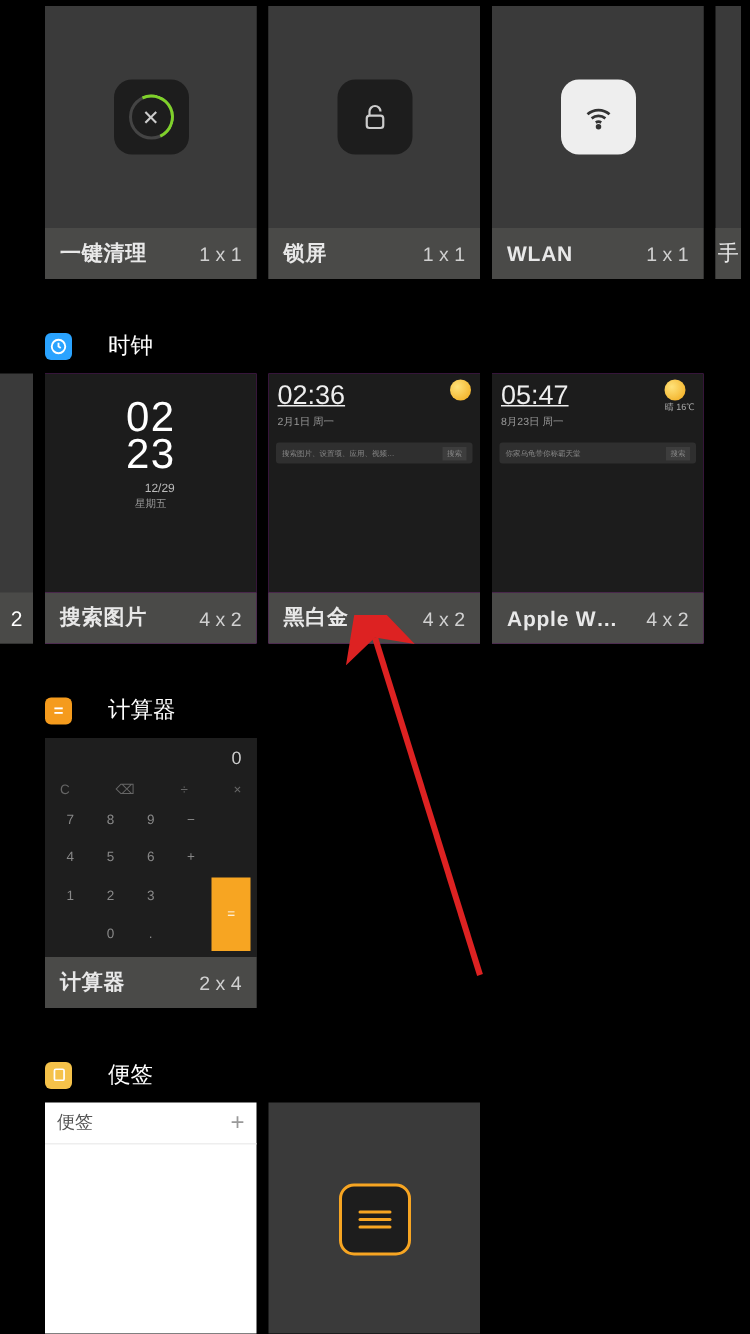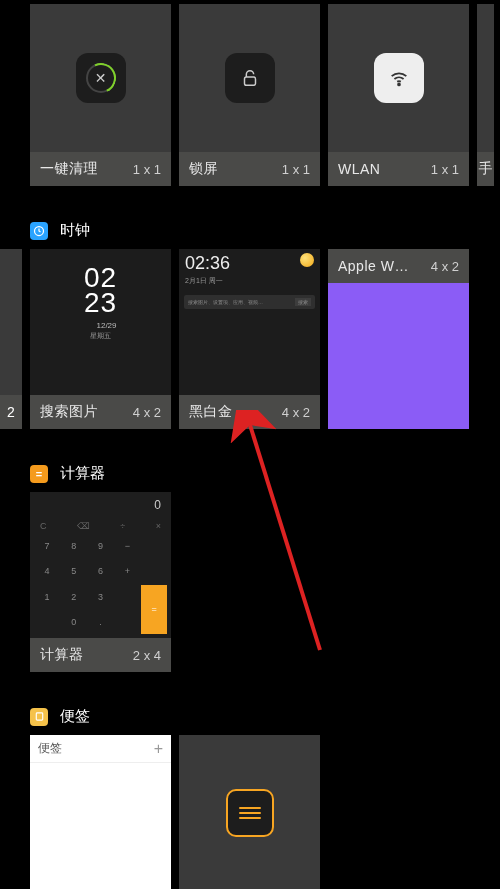--- a/index.html
+++ b/index.html
@@ -5,48 +5,48 @@
   * { margin: 0; padding: 0; box-sizing: border-box; font-family: -apple-system, "Helvetica Neue", Arial, sans-serif; }
   body { background: #000; width: 500px; height: 889px; overflow: hidden; color: #fff; position: relative; }
   .canvas { width: 500px; height: 889px; position: relative; }
 
   
   .row-toggles { position: absolute; top: 4px; left: 30px; display: flex; gap: 8px; }
   .widget-card { width: 141px; background: #3a3a3a; display: flex; flex-direction: column; }
   .widget-preview { width: 141px; height: 148px; background: #3a3a3a; display: flex; align-items: center; justify-content: center; }
   .toggle-tile { width: 50px; height: 50px; border-radius: 12px; background: #1d1d1d; display: flex; align-items: center; justify-content: center; }
   .widget-label-bar { height: 34px; background: #4a4a48; display: flex; align-items: center; justify-content: space-between; padding: 0 10px; font-size: 14px; color: #e8e8e8; }
-  .widget-name { font-size: 14px; letter-spacing: 0.5px; }
+  .widget-name { font-size: 14px; letter-spacing: 0.5px; font-weight: bold; }
   .widget-size { font-size: 13px; color: #d0d0d0; }
 
   .partial-card { width: 17px; height: 182px; background: #3a3a3a; display:flex; flex-direction:column; justify-content:flex-end;}
   .partial-label { height:34px; background:#4a4a48; display:flex; align-items:center; justify-content:center; font-size:14px; color:#e8e8e8;}
 
   
   .ring { width: 30px; height: 30px; border-radius: 50%; border: 2px solid #444; position: relative; display:flex; align-items:center; justify-content:center;}
   .ring-arc { position:absolute; inset:-2px; border-radius:50%; border:2px solid transparent; border-top-color:#7fd12a; border-right-color:#7fd12a; transform: rotate(20deg);}
   .x-mark { font-size: 14px; color: #ccc; font-weight: 300; }
 
   
-  .section-hdr { position: absolute; left: 30px; display: flex; align-items: center; gap: 12px; font-size: 15px; color:#fff; }
+  .section-hdr { position: absolute; left: 30px; display: flex; align-items: center; gap: 24px; font-size: 15px; color:#fff; }
   .sec-icon { width: 18px; height: 18px; border-radius: 4px; display:flex; align-items:center; justify-content:center; font-size:11px; }
 
   
   .row-clock { position:absolute; top:249px; left:0; display:flex; gap:8px; }
   .clock-left-sliver { width:22px; height:180px; background:#3a3a3a; display:flex; flex-direction:column; justify-content:flex-end; }
   .clock-left-sliver .lbl { height:34px; background:#4a4a48; display:flex; align-items:center; justify-content:center; font-size:14px;}
-  .clock-card { width:141px; height:180px; background:#8b5cf6; display:flex; flex-direction:column; }
+  .clock-card { width:141px; height:180px; background:#a21caf; display:flex; flex-direction:column; }
   .clock-preview { flex:1; background:#1c1c1c; position:relative; overflow:hidden; }
 
   .geom-time { position:absolute; top:16px; left:0; right:0; text-align:center; font-weight:200; font-size:28px; line-height:0.9; color:#fff; letter-spacing:1px;}
   .geom-date { position:absolute; top:72px; left:12px; right:0; text-align:center; font-size:8px; color:#bbb;}
   .geom-day  { position:absolute; top:82px; left:0; right:0; text-align:center; font-size:7px; color:#999;}
 
   .bw-top { height:38px; display:flex; align-items:flex-start; padding:4px 6px 0; justify-content:space-between;}
-  .bw-time { font-size:18px; font-weight:300; color:#eee; }
+  .bw-time { font-size:18px; font-weight:300; color:#eee;text-decoration:underline; }
   .bw-date { font-size:7px; color:#999; margin-top:2px;}
   .sun { width:14px; height:14px; border-radius:50%; background: radial-gradient(circle at 35% 35%, #ffe27a, #f0a818);} 
   .bw-search { margin: 8px 5px 0; height:14px; background:#2f2f2f; border-radius:2px; display:flex; align-items:center; padding:0 4px; justify-content:space-between;}
   .bw-search-text { font-size:5px; color:#888;}
   .bw-search-btn  { font-size:5px; color:#888; background:#3d3d3d; padding:1px 3px;}
   .temp { font-size:6px; color:#aaa; text-align:right;}
 
   
   .row-calc { position:absolute; top:492px; left:30px; }
   .calc-card { width:141px; height:180px; background:#3a3a3a; display:flex; flex-direction:column;}
@@ -172,20 +172,36 @@
           <span class="bw-search-btn">搜索</span>
         </div>
       </div>
       <div class="widget-label-bar">
         <span class="widget-name">黑白金</span>
         <span class="widget-size">4 x 2</span>
       </div>
     </div>
 
     <div class="clock-card">
+      <div class="clock-preview">
+        <div class="bw-top">
+          <div>
+            <div class="bw-time">05:47</div>
+            <div class="bw-date">8月23日 周一</div>
+          </div>
+          <div>
+            <div class="sun"></div>
+            <div class="temp">晴 16℃</div>
+          </div>
+        </div>
+        <div class="bw-search">
+          <span class="bw-search-text">你家乌龟带你称霸天堂</span>
+          <span class="bw-search-btn">搜索</span>
+        </div>
+      </div>
       <div class="widget-label-bar">
         <span class="widget-name">Apple W…</span>
         <span class="widget-size">4 x 2</span>
       </div>
     </div>
   </div>
 
   <div class="section-hdr" style="top:464px;">
     <div class="sec-icon" style="background:#f59b1d;color:#fff;font-weight:bold;">=</div>
     <span>计算器</span>

